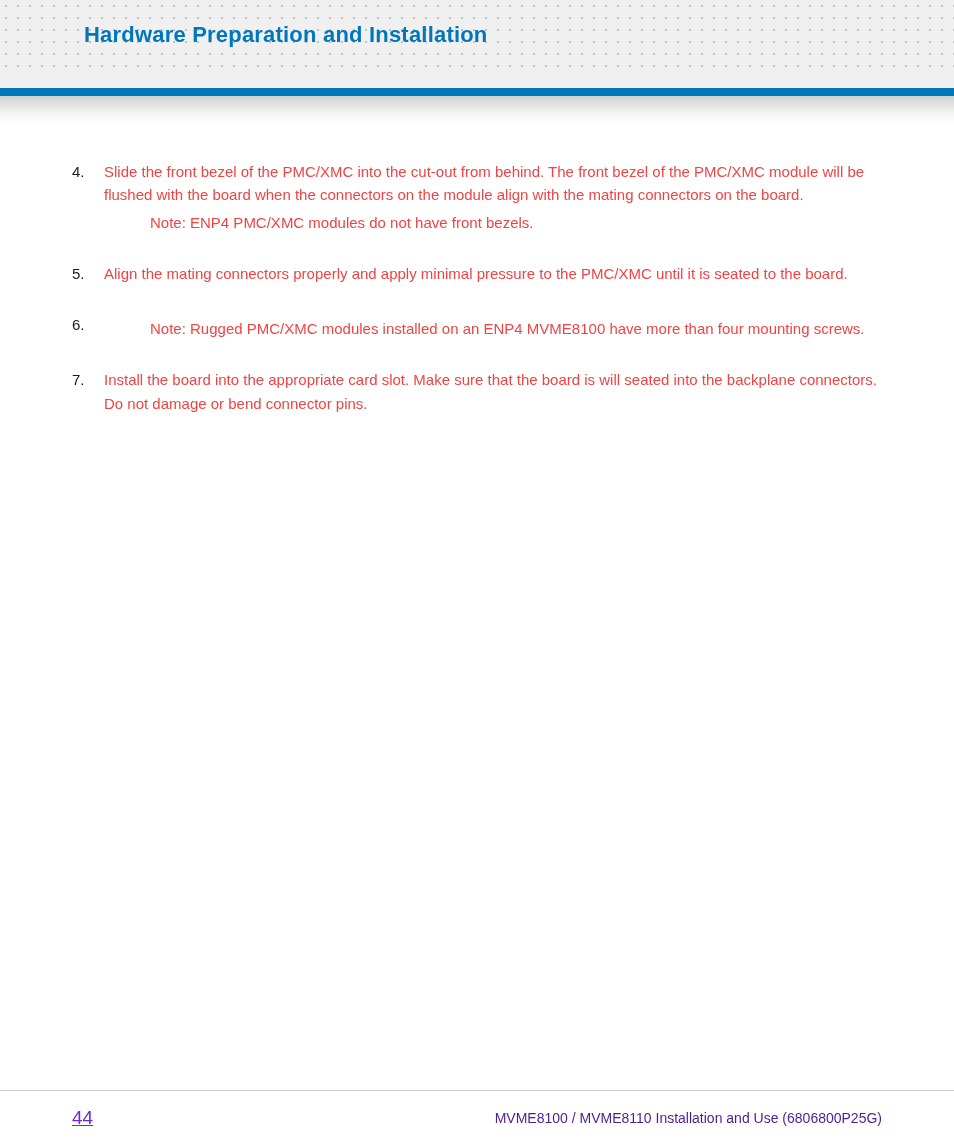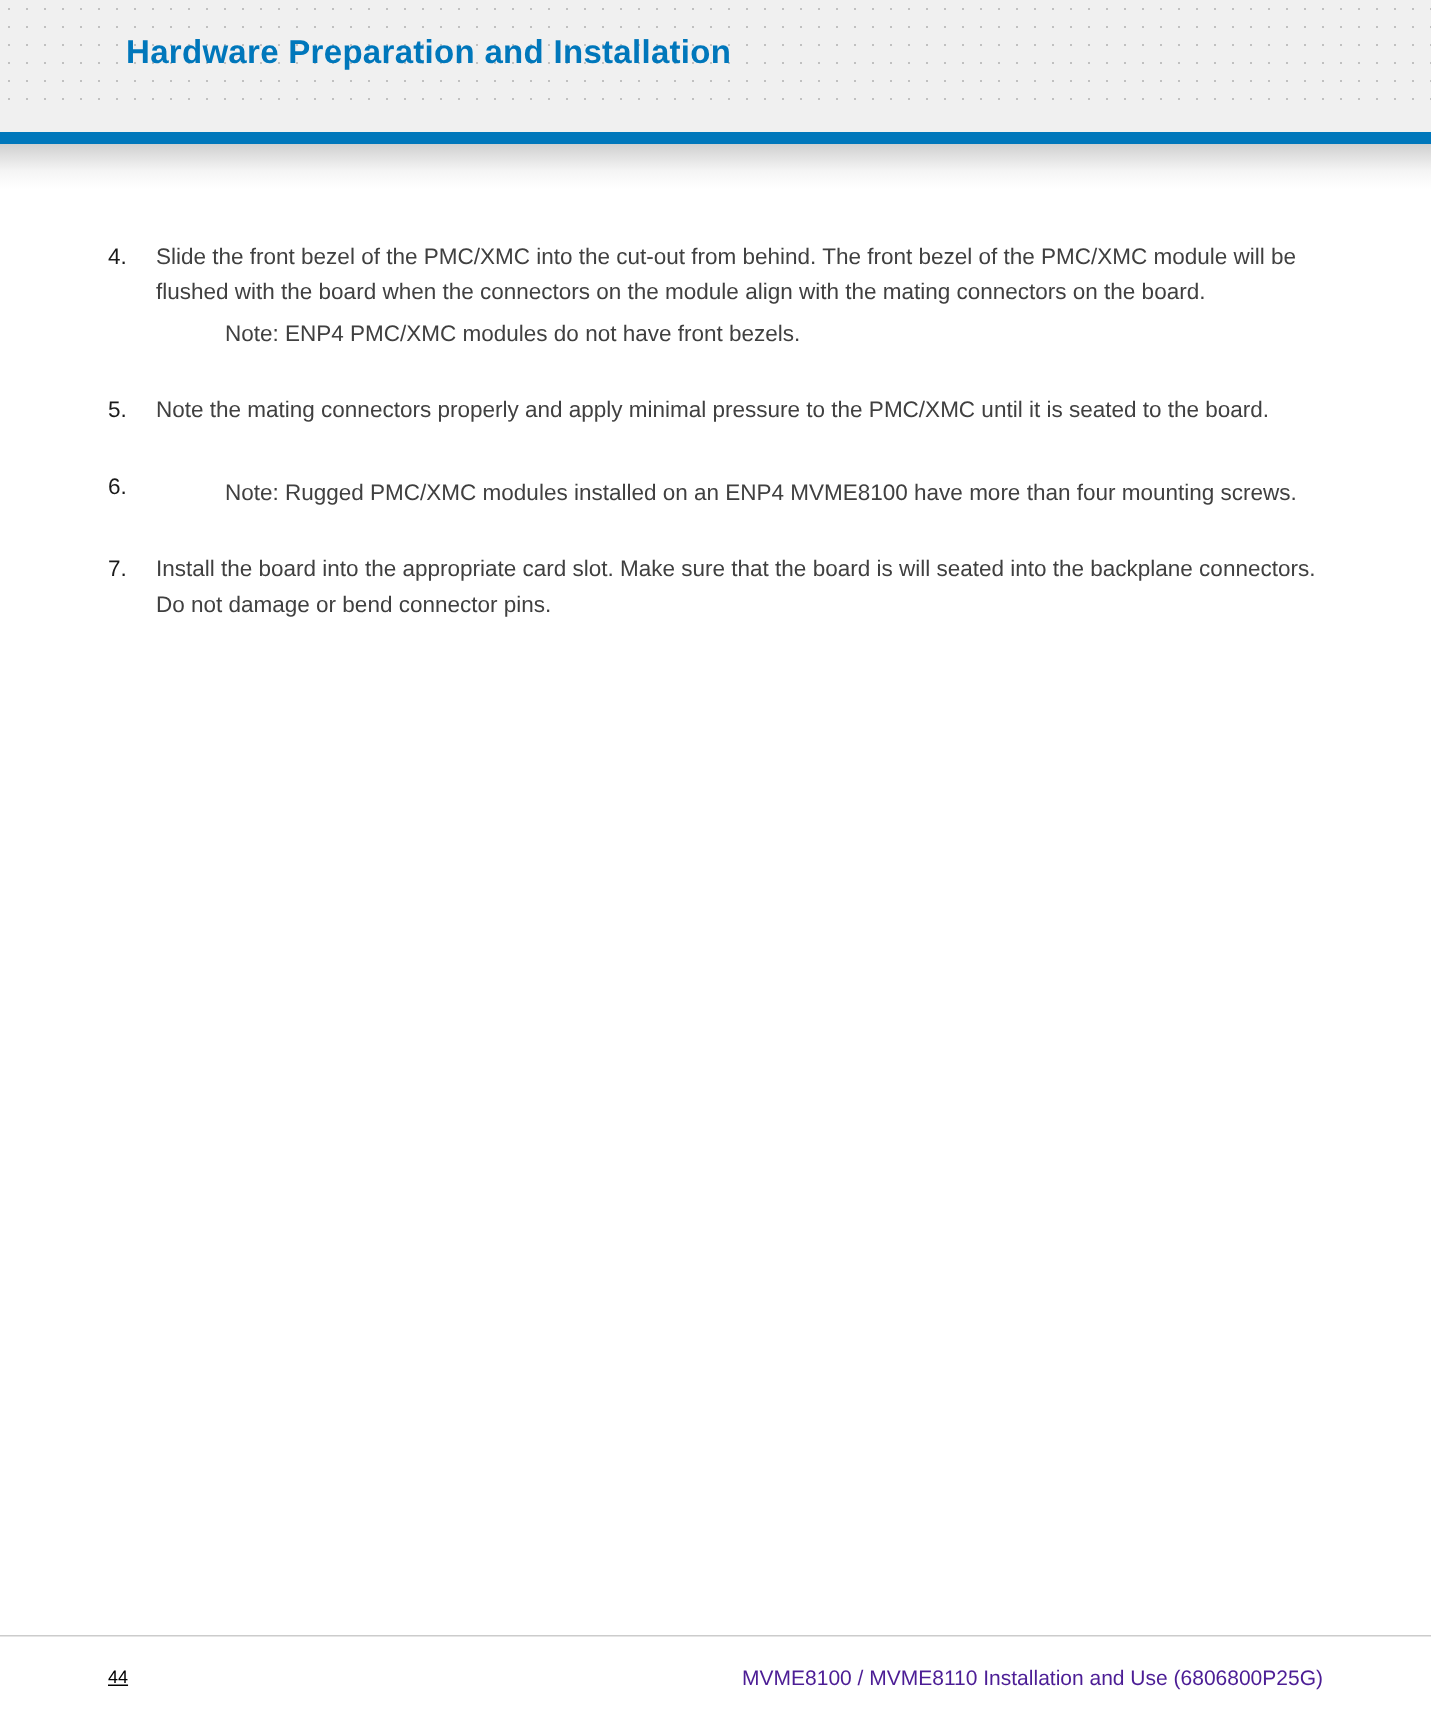--- a/index.html
+++ b/index.html
@@ -101,21 +101,21 @@
       min-width: 32px;
       font-size: 15px;
       color: #1a1a1a;
       padding-top: 0;
       flex-shrink: 0;
     }
 
     .item-content {
       flex: 1;
       font-size: 15px;
-      color: #404040;
+      color: #ef4444;
       line-height: 1.55;
     }
 
     .item-note {
       display: block;
       margin-top: 4px;
       margin-left: 46px;
     }
 
     
@@ -126,22 +126,22 @@
       width: 100%;
       height: 55px;
       border-top: 1px solid #cccccc;
       display: flex;
       align-items: center;
       justify-content: space-between;
       padding: 0 72px;
     }
 
     .footer-page-number {
-      font-size: 12px;
-      color: #000000;
+      font-size: 19px;
+      color: #6d28d9;
       text-decoration: underline;
     }
 
     .footer-doc-title {
       font-size: 14px;
       color: #4c1d95;
     }
   </style>
 </head>
 <body>
@@ -164,21 +164,21 @@
       <span class="item-number">4.</span>
       <div class="item-content">
         <span>Slide the front bezel of the PMC/XMC into the cut-out from behind. The front bezel of the PMC/XMC module will be flushed with the board when the connectors on the module align with the mating connectors on the board.</span>
         <span class="item-note">Note: ENP4 PMC/XMC modules do not have front bezels.</span>
       </div>
     </li>
 
     <li class="list-item">
       <span class="item-number">5.</span>
       <div class="item-content">
-        <span>Note the mating connectors properly and apply minimal pressure to the PMC/XMC until it is seated to the board.</span>
+        <span>Align the mating connectors properly and apply minimal pressure to the PMC/XMC until it is seated to the board.</span>
       </div>
     </li>
 
     <li class="list-item">
       <span class="item-number">6.</span>
       <div class="item-content">
         <span class="item-note">Note: Rugged PMC/XMC modules installed on an ENP4 MVME8100 have more than four mounting screws.</span>
       </div>
     </li>
 

